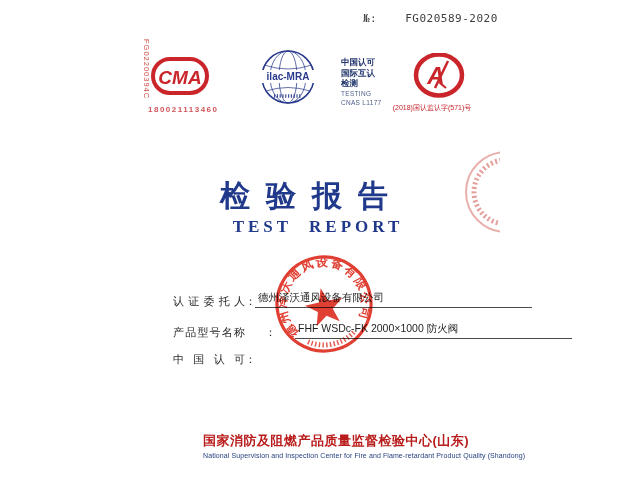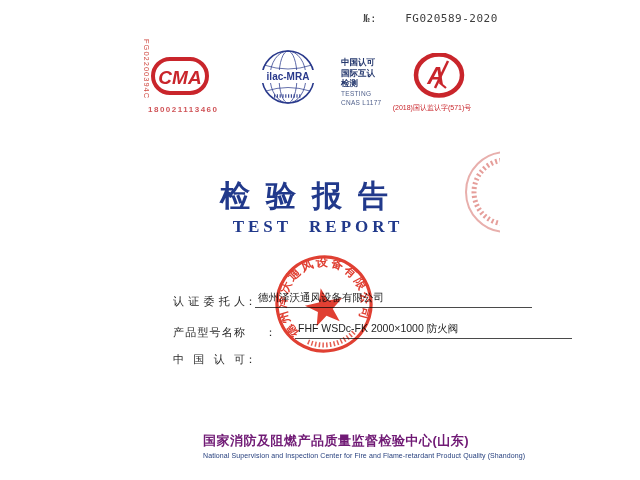--- a/index.html
+++ b/index.html
@@ -43,21 +43,21 @@
     padding:0 0 3px 3px; line-height:13px; white-space:nowrap;}
 
   
   .stamp{ position:absolute; left:272px; top:252px; transform:rotate(-12deg);
     mix-blend-mode:multiply; opacity:0.9;}
   .partial-seal{ position:absolute; left:448px; top:150px; opacity:0.75; mix-blend-mode:multiply;}
 
   
   .footer-logo{ position:absolute; left:150px; top:427px;}
   .footer-cn{ position:absolute; left:203px; top:432px; font-size:13px; font-weight:bold;
-    color:#701a75; letter-spacing:0.5px;}
+    color:#b91c1c; letter-spacing:0.5px;}
   .footer-en{ position:absolute; left:203px; top:452px; font-size:7px; color:#27407e; letter-spacing:0.1px;}
 </style>
 </head>
 <body>
 
 <div class="page">
 
   <div class="serial">
     <span>№:</span><span class="no">FG020589-2020</span>
   </div>

